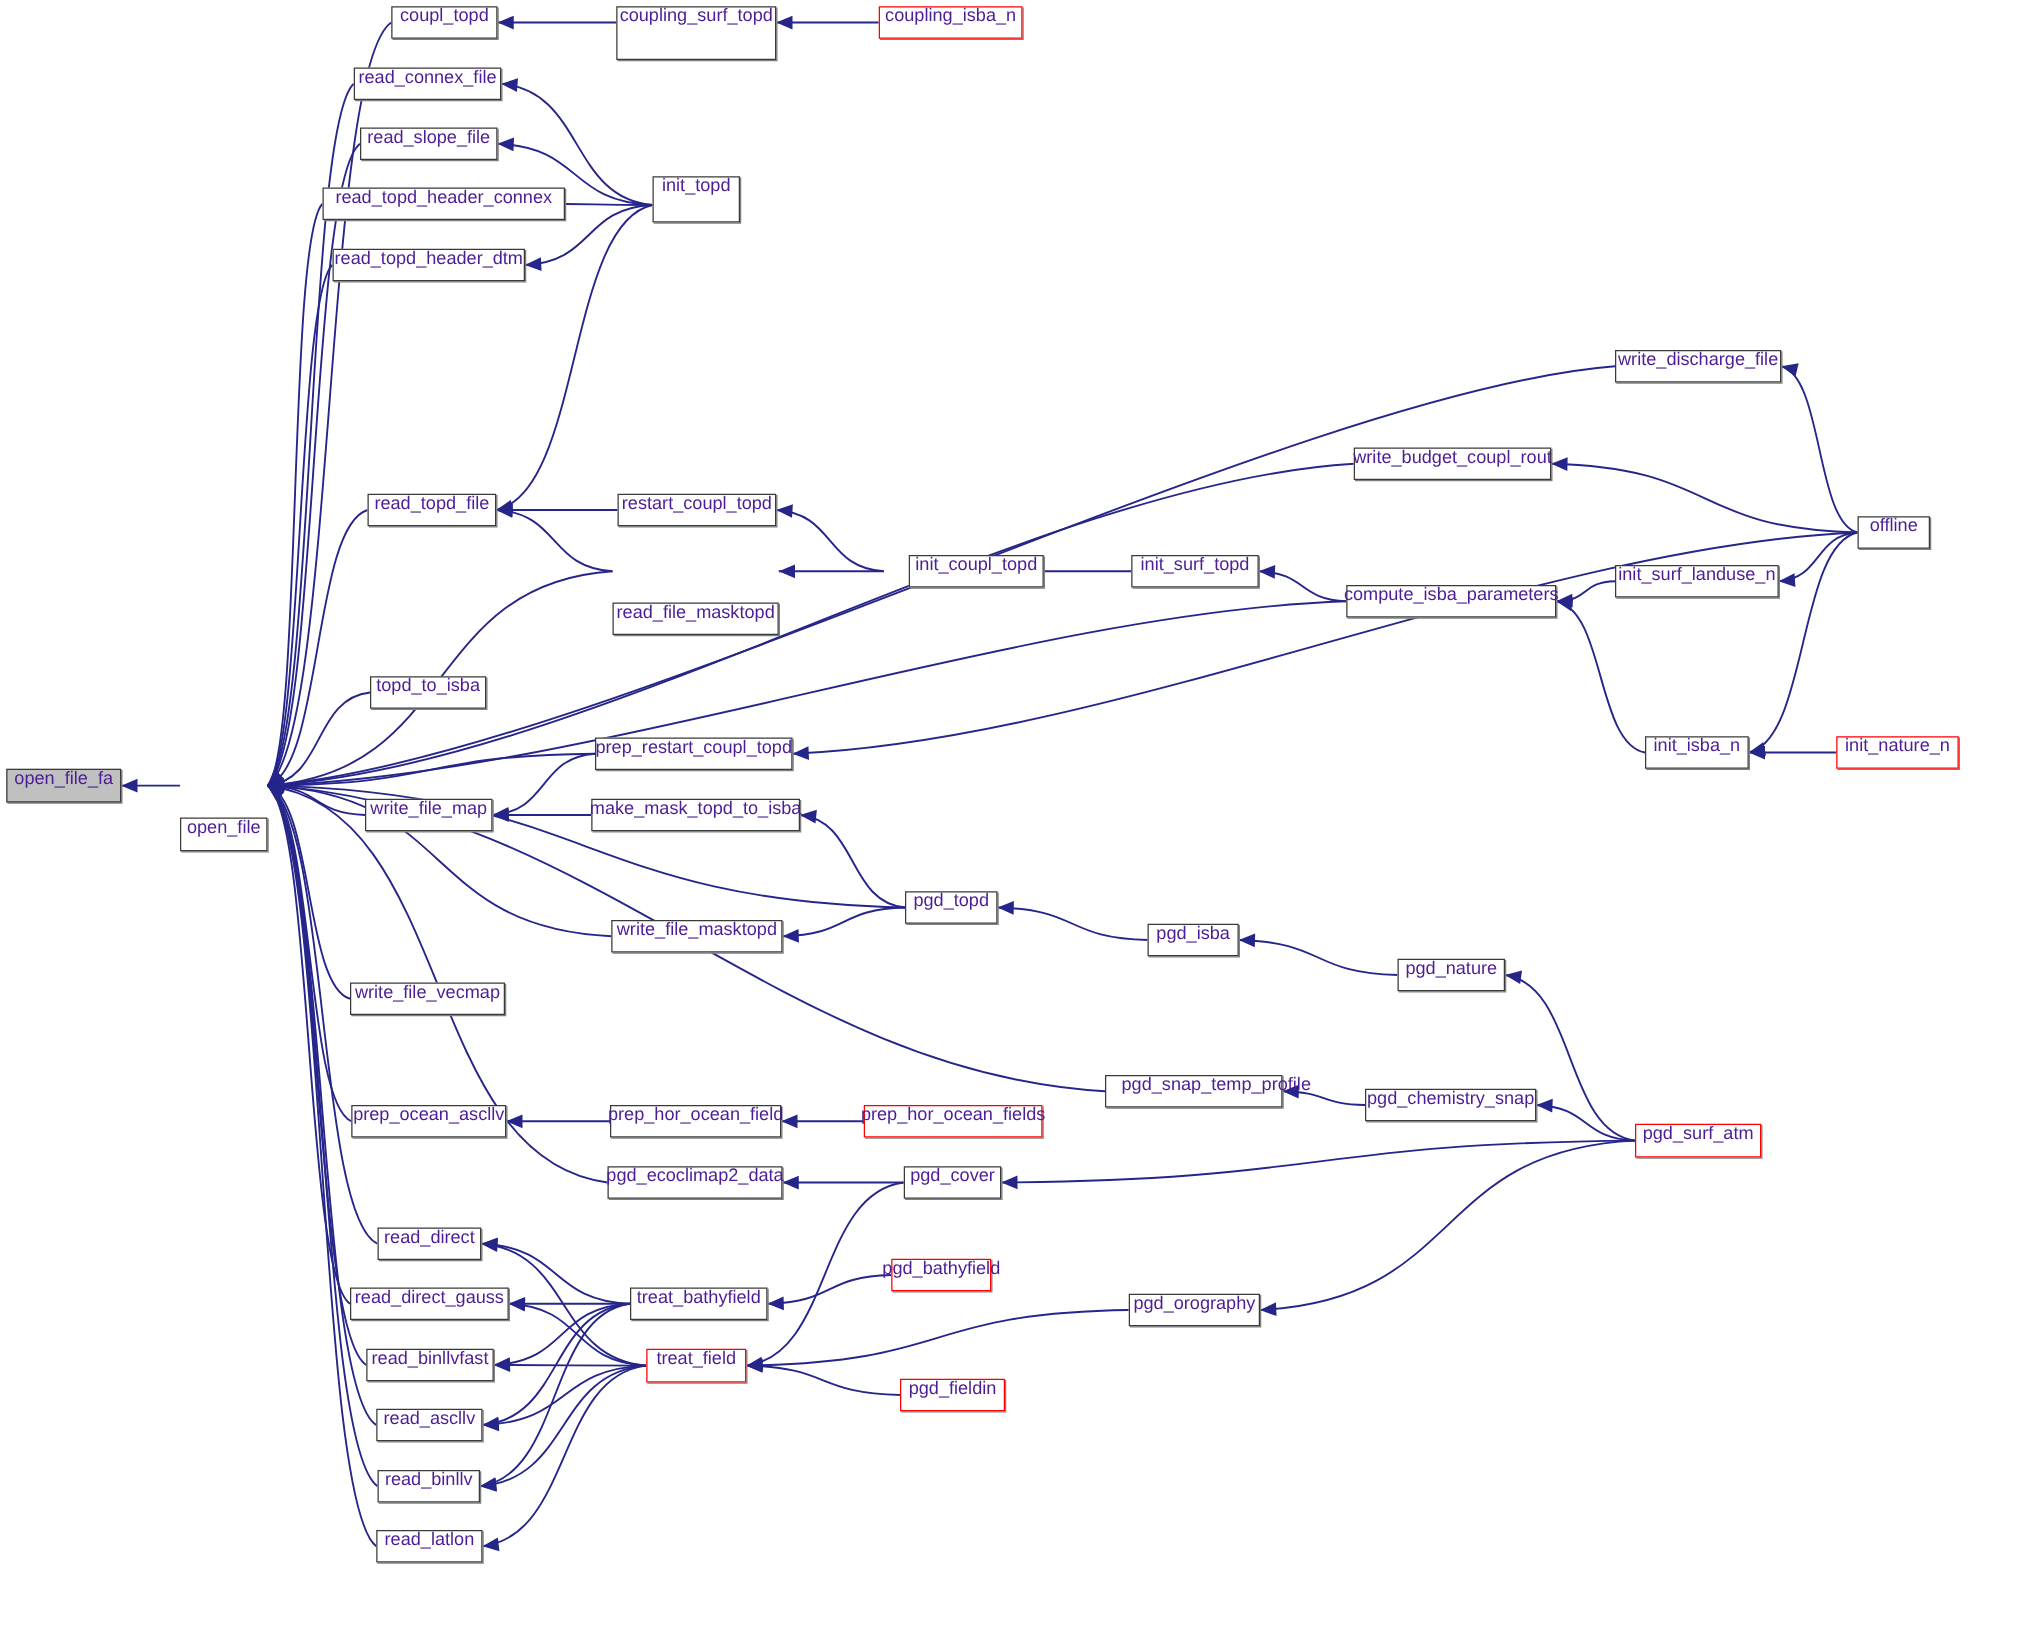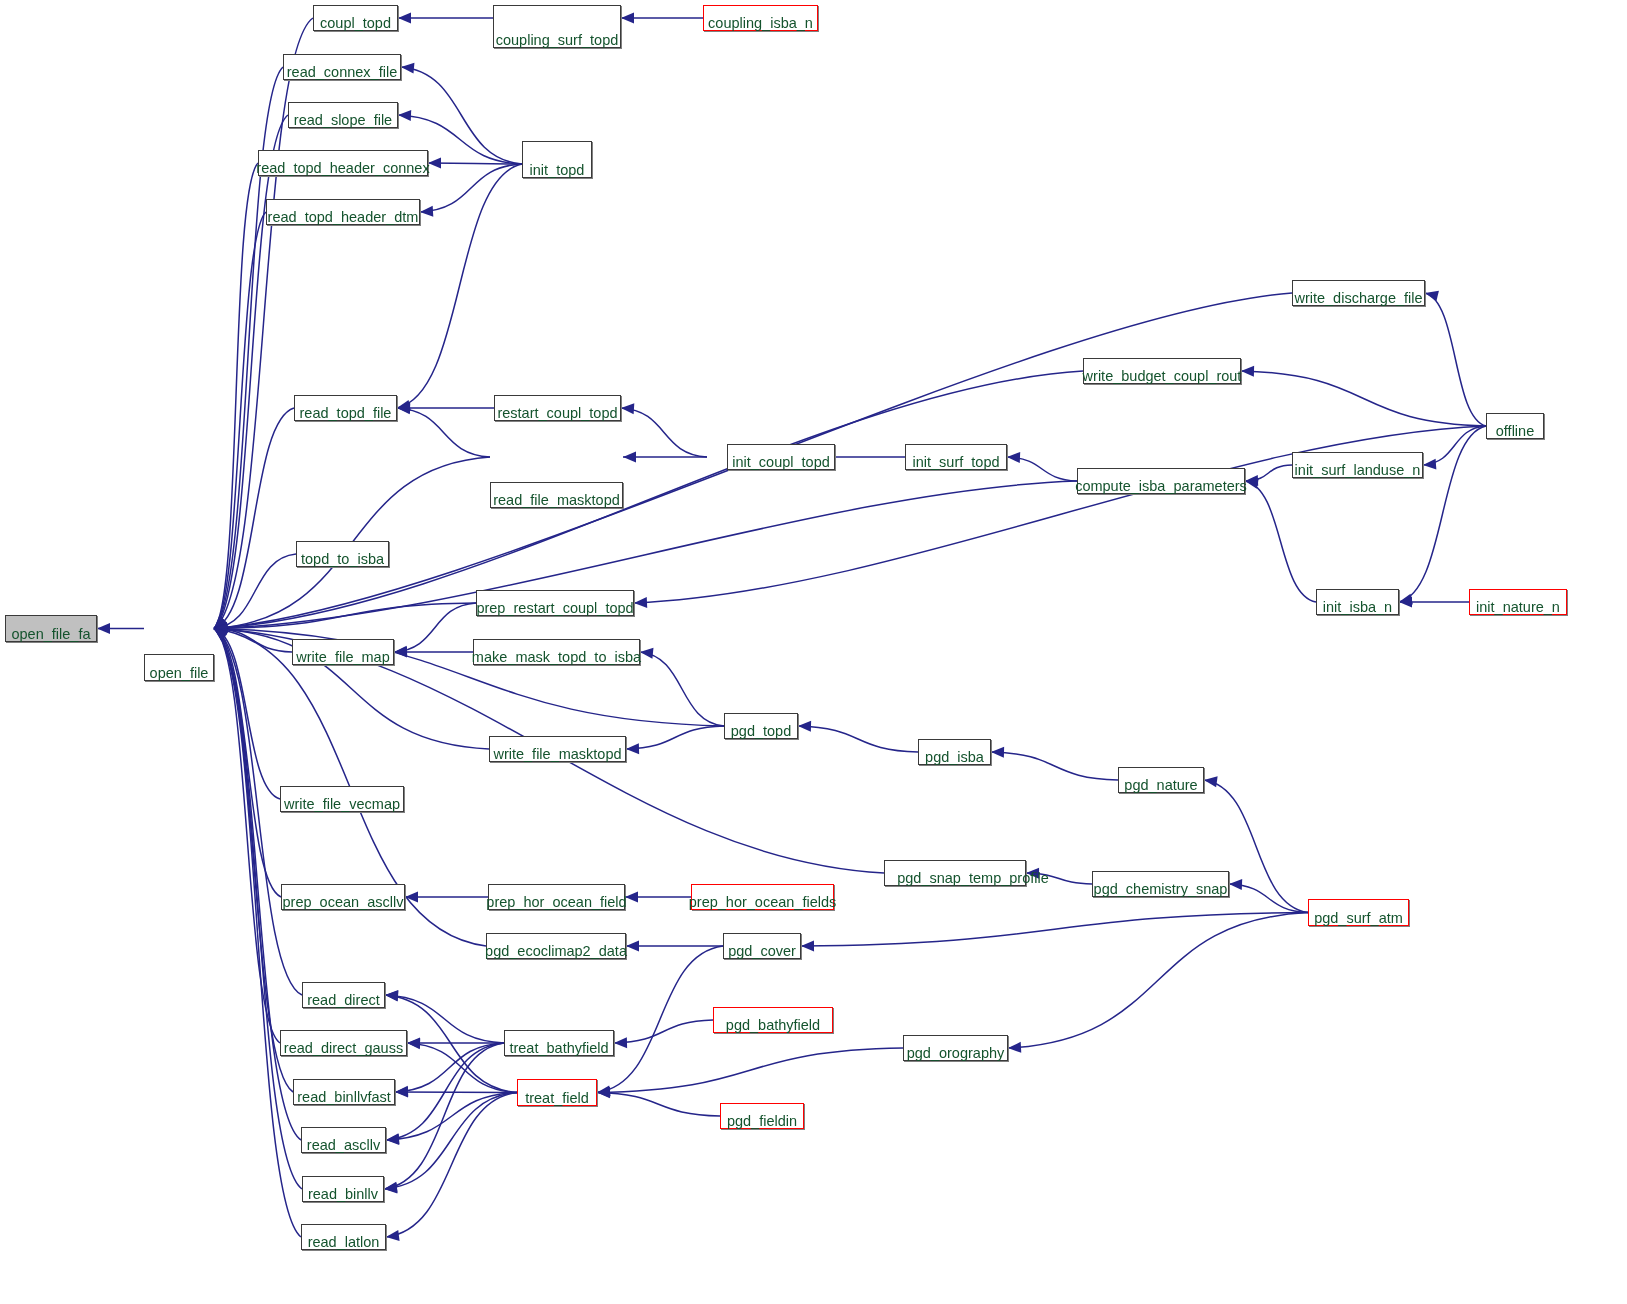--- a/index.html
+++ b/index.html
@@ -4,23 +4,23 @@
 <style>
   html,body{margin:0;padding:0;background:#ffffff;}
   body{font-family:"Liberation Sans", sans-serif;}
   #canvas{position:relative;width:1627px;height:1304px;background:#fff;overflow:hidden;}
   svg#edges{position:absolute;left:0;top:0;width:1627px;height:1304px;}
   .node{
     position:absolute;
     box-sizing:border-box;
     border:1px solid #3a3a3a;
     background:#ffffff;
-    display:flex;align-items:flex-end;justify-content:center;
+    display:flex;align-items:flex-start;justify-content:center;
     font-size:14.5px;
-    color:#14532d;
+    color:#4c1d95;
     white-space:nowrap;
     line-height:1;
     box-shadow:1px 1px 0 0 #808080;
   }
   .node.red{border:1.6px solid #ff0000;}
   .node.filled{background:#c0c0c0;}
   .node span{pointer-events:none;}
 </style>
 </head>
 <body>
@@ -189,21 +189,21 @@
       </div>
       <div class="node red" style="left: 703px; top: 5px; width: 115px; height: 26px;">
         <span>coupling_isba_n</span>
       </div>
       <div class="node" style="left: 283px; top: 54px; width: 118px; height: 26px;">
         <span>read_connex_file</span>
       </div>
       <div class="node" style="left: 288px; top: 102px; width: 110px; height: 26px;">
         <span>read_slope_file</span>
       </div>
-      <div class="node" style="left: 258px; top: 150px; width: 170px; height: 26px;">
+      <div class="node" style="left: 258px; top: 150px; width: 194px; height: 26px;">
         <span>read_topd_header_connex</span>
       </div>
       <div class="node" style="left: 266px; top: 199px; width: 154px; height: 26px;">
         <span>read_topd_header_dtm</span>
       </div>
       <div class="node" style="left: 522px; top: 141px; width: 70px; height: 37px;">
         <span>init_topd</span>
       </div>
       <div class="node" style="left: 1292px; top: 280px; width: 133px; height: 26px;">
         <span>write_discharge_file</span>
@@ -294,21 +294,21 @@
       </div>
       <div class="node" style="left: 486px; top: 933px; width: 140px; height: 26px;">
         <span>pgd_ecoclimap2_data</span>
       </div>
       <div class="node" style="left: 723px; top: 933px; width: 78px; height: 26px;">
         <span>pgd_cover</span>
       </div>
       <div class="node" style="left: 302px; top: 982px; width: 83px; height: 26px;">
         <span>read_direct</span>
       </div>
-      <div class="node red" style="left: 713px; top: 1007px; width: 120px; height: 26px;">
+      <div class="node red" style="left: 713px; top: 1007px; width: 80px; height: 26px;">
         <span>pgd_bathyfield</span>
       </div>
       <div class="node" style="left: 280px; top: 1030px; width: 127px; height: 26px;">
         <span>read_direct_gauss</span>
       </div>
       <div class="node" style="left: 504px; top: 1030px; width: 110px; height: 26px;">
         <span>treat_bathyfield</span>
       </div>
       <div class="node" style="left: 903px; top: 1035px; width: 105px; height: 26px;">
         <span>pgd_orography</span>

